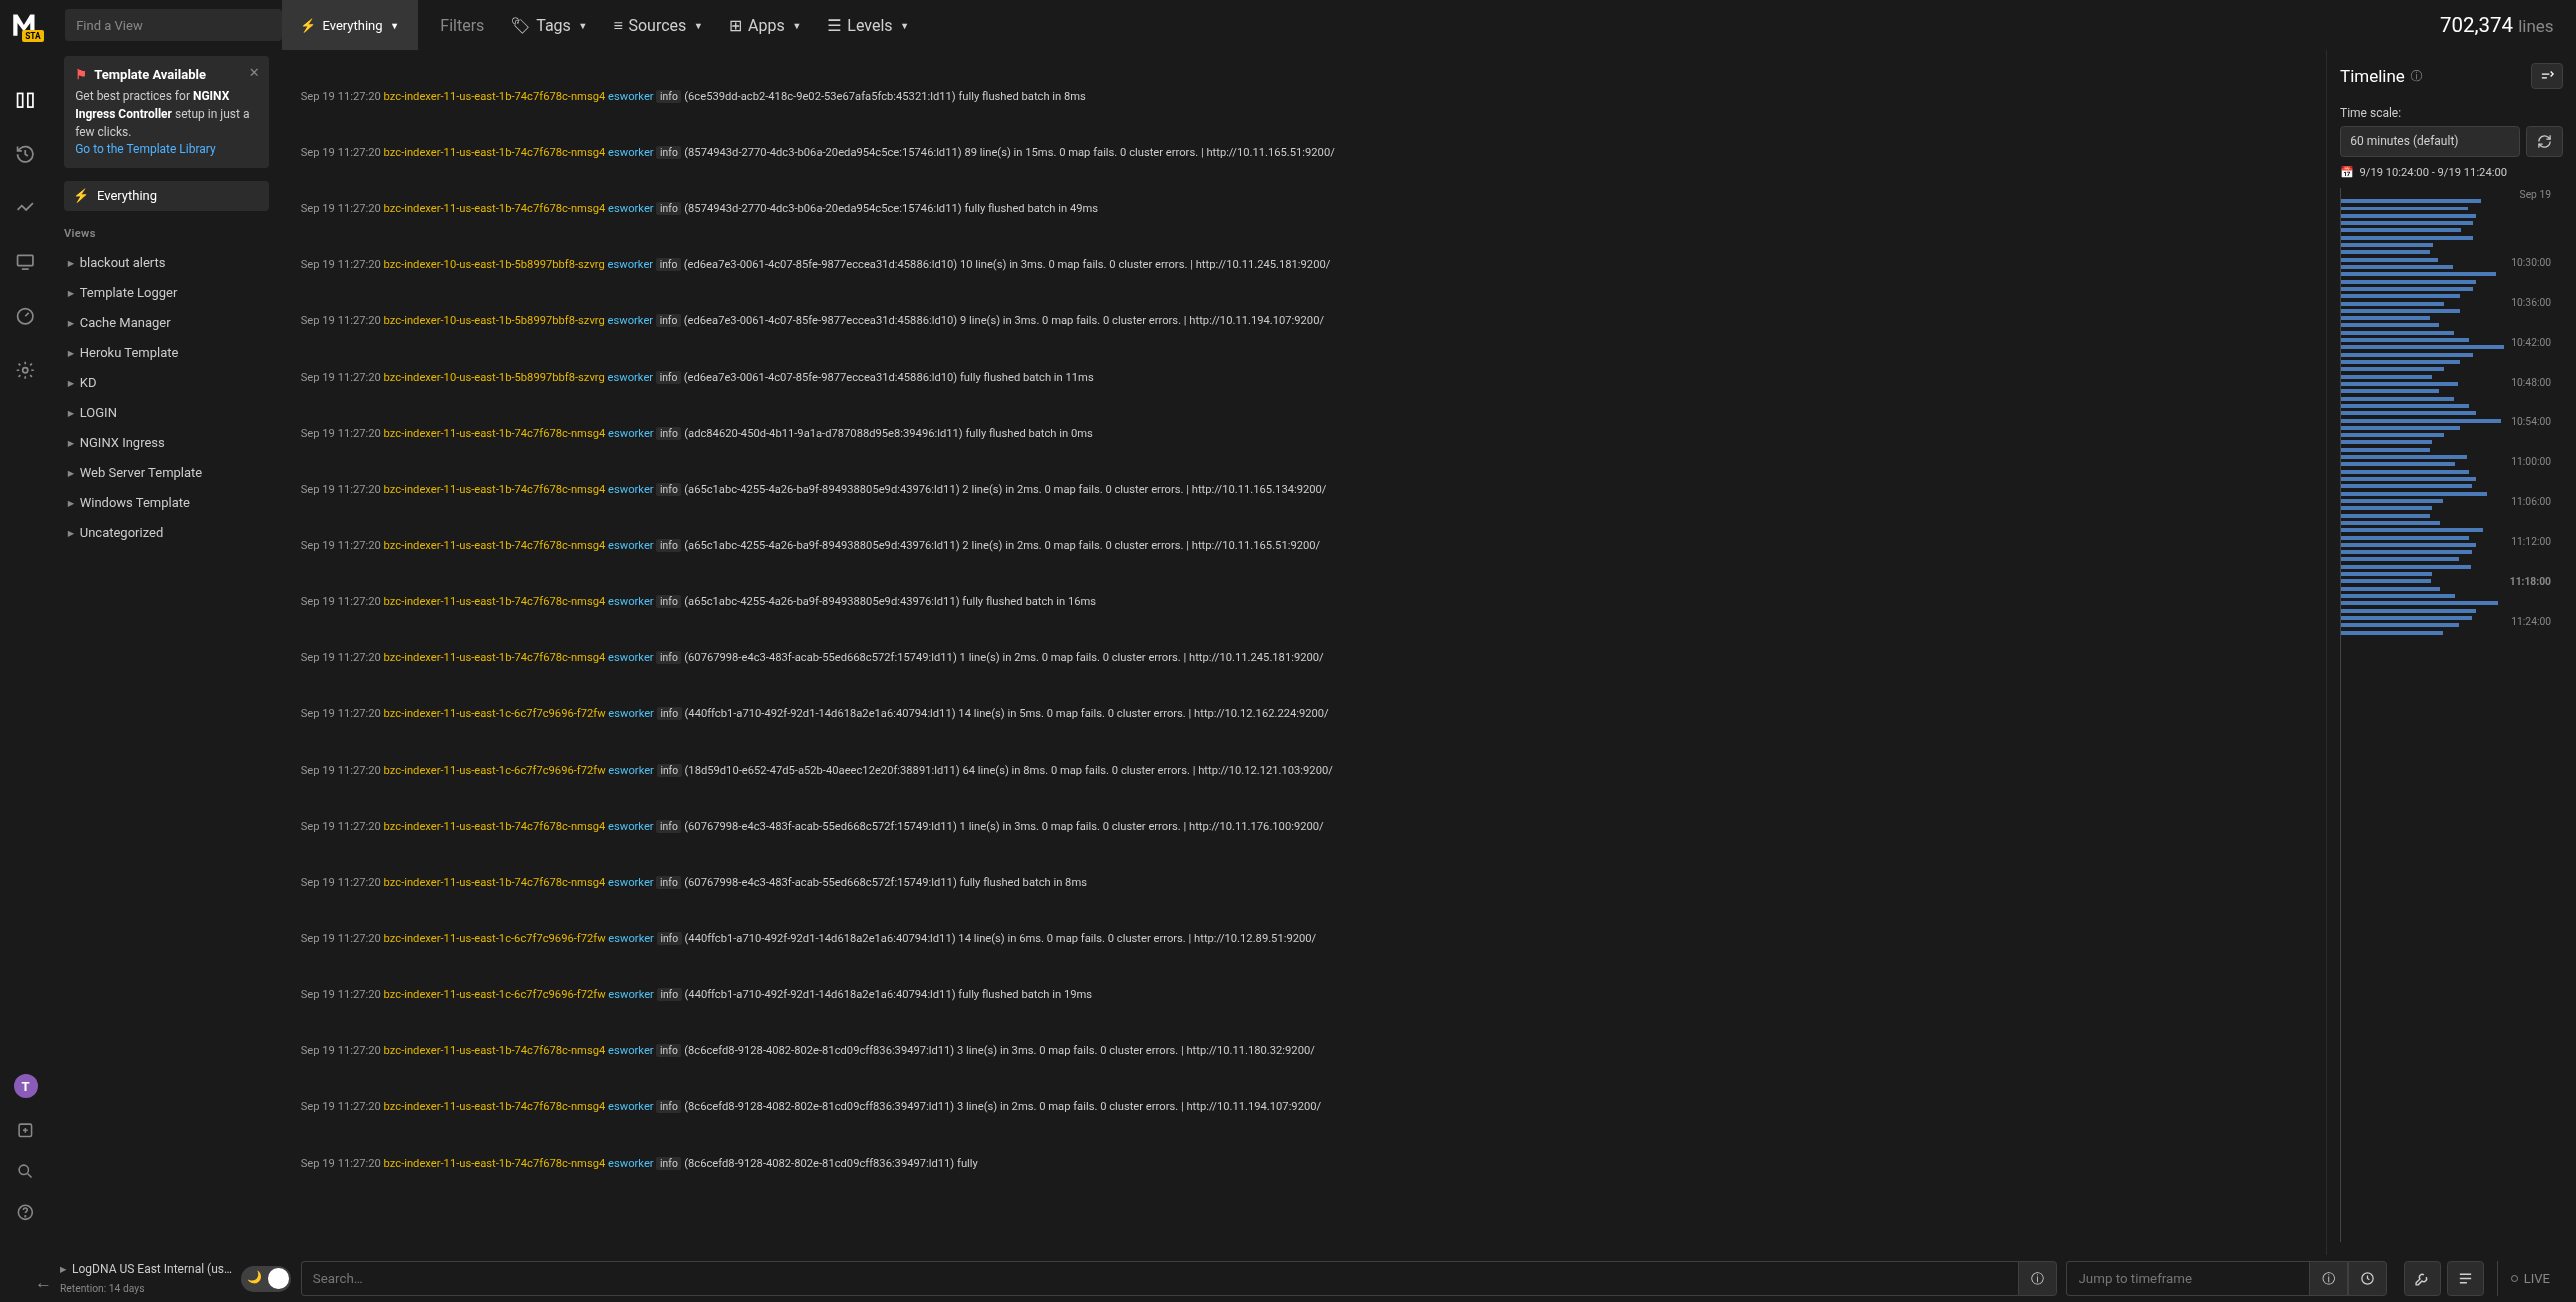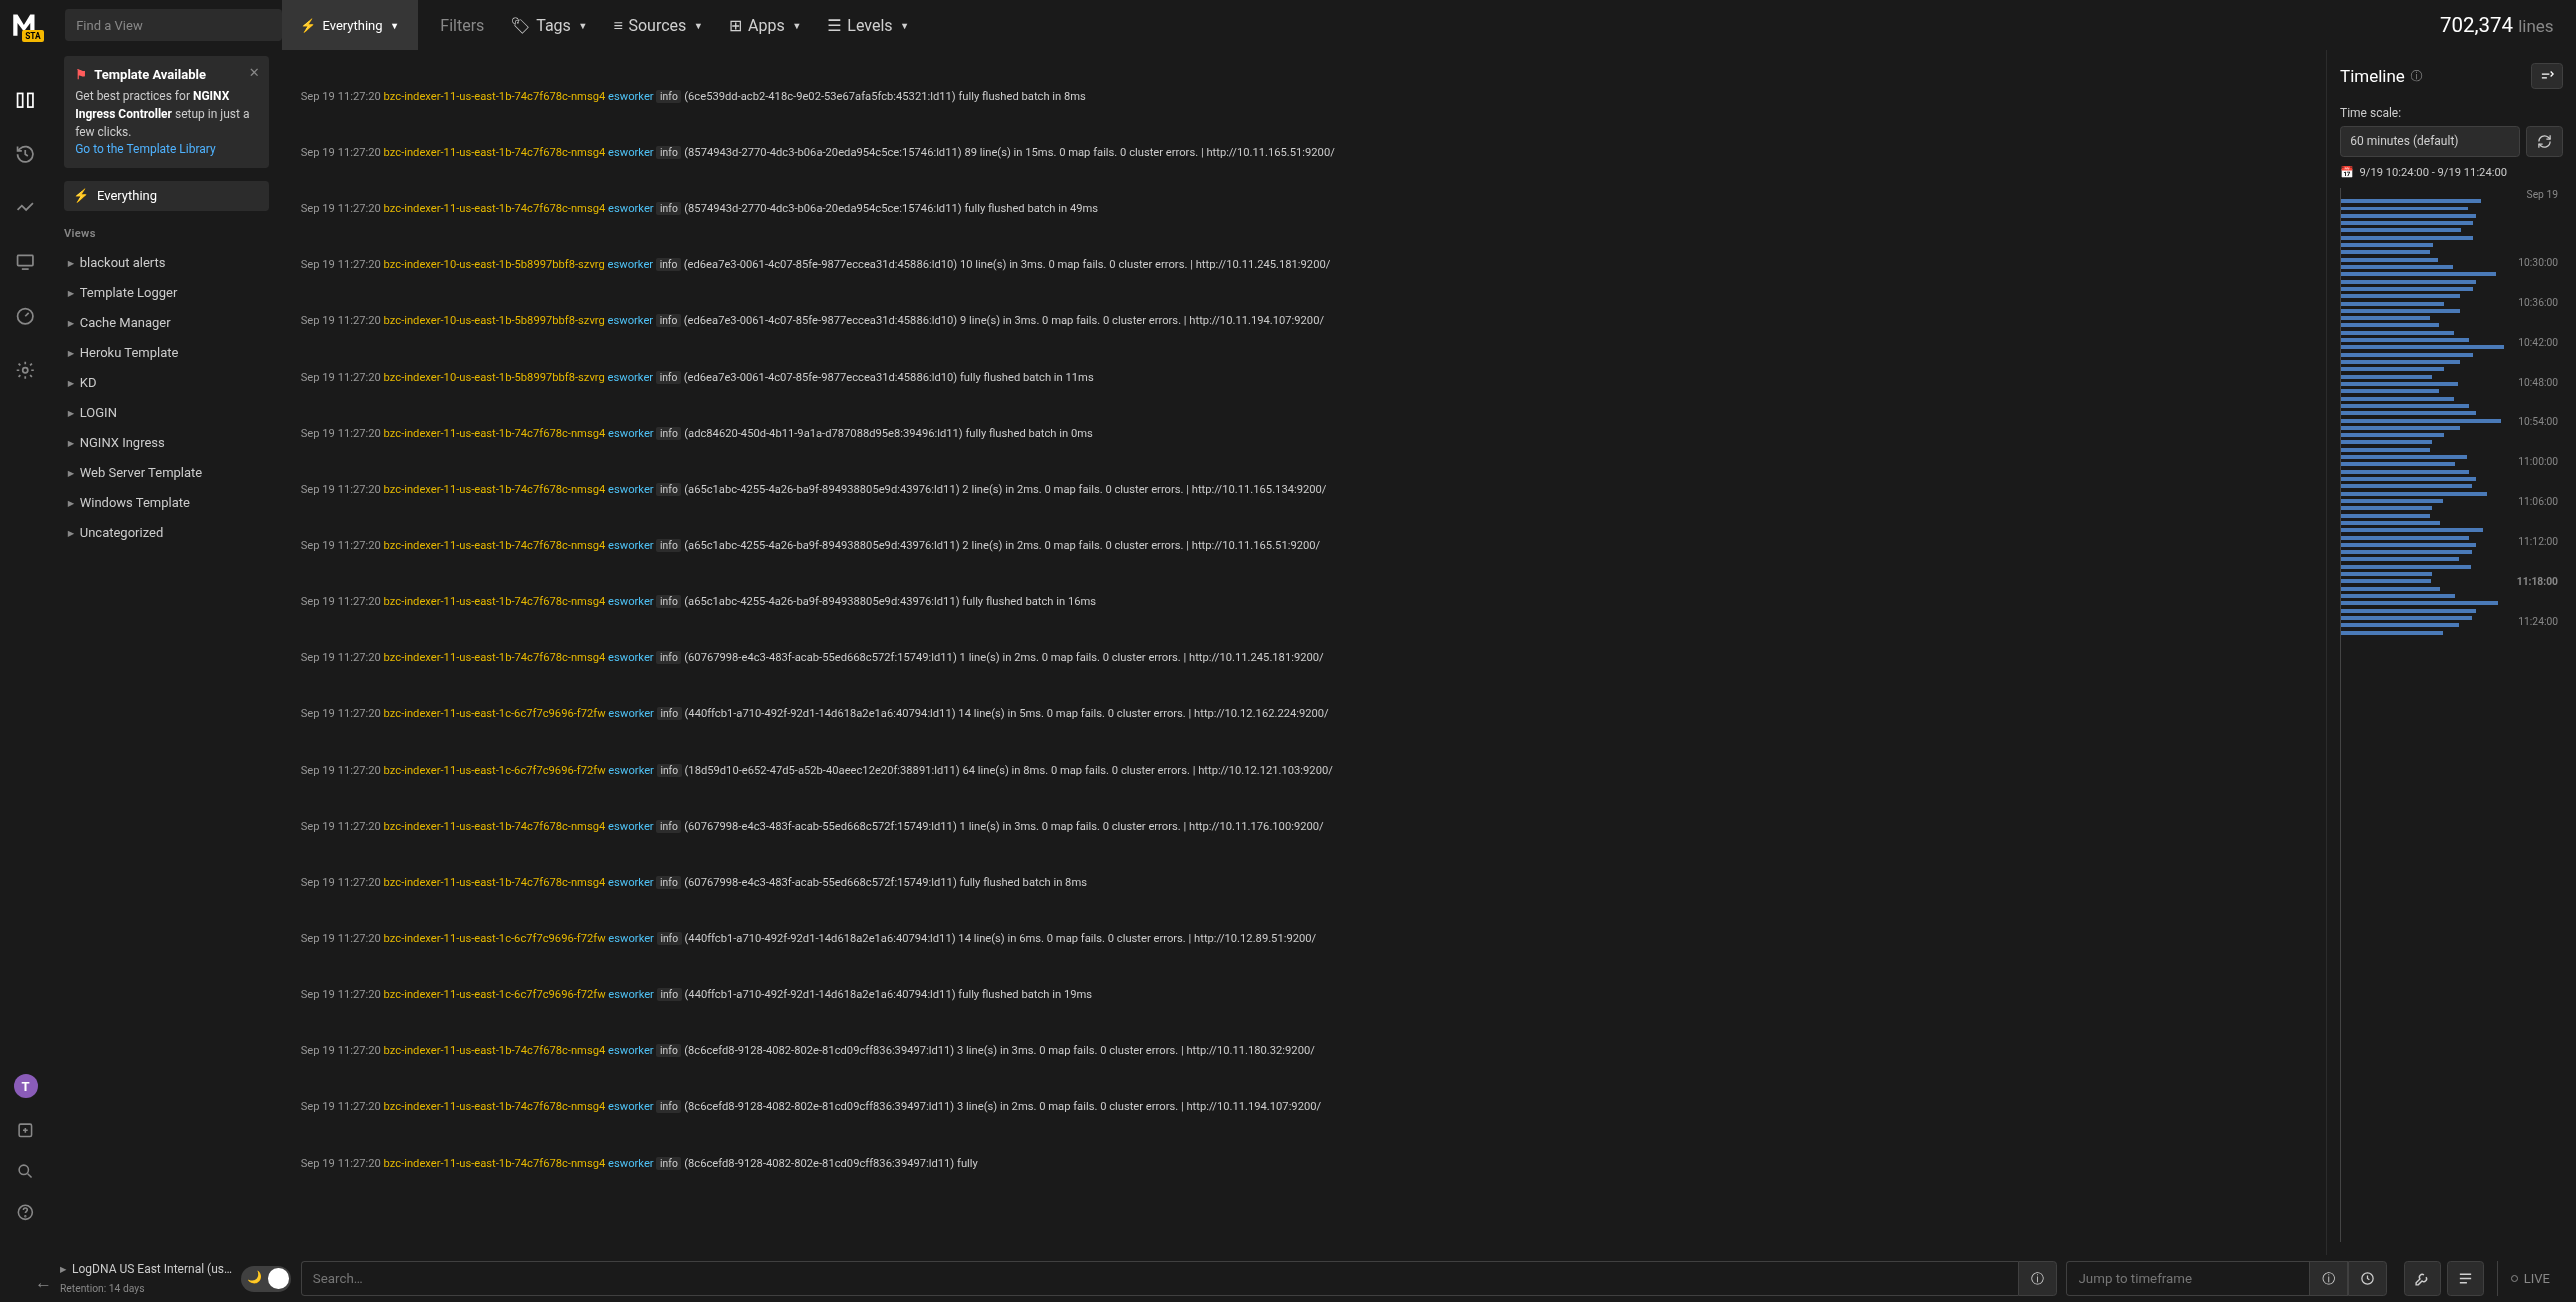--- a/index.html
+++ b/index.html
@@ -53,21 +53,21 @@
   
   .timeline { width: 250px; background: #1a1a1a; border-left: 0.9px solid #2c2c2c; padding: 13px; display: flex; flex-direction: column; }
   .timeline-header { display: flex; align-items: center; justify-content: space-between; font-size: 17px; color: #fff; margin-bottom: 17px; }
   .timeline-title { display: flex; align-items: center; gap: 5.6px; }
   .time-scale-label { font-size: 12px; color: #ccc; margin-bottom: 5.6px; }
   .time-scale-row { display: flex; gap: 5.6px; margin-bottom: 9.3px; }
   .time-scale-select { flex: 1; background: #2c2c2c; border: 0.9px solid #404040; border-radius: 3.7px; padding: 7.5px 9.3px; color: #d0d0d0; font-size: 12px; }
   .refresh-btn { width: 37px; background: #2c2c2c; border: 0.9px solid #404040; border-radius: 3.7px; display: flex; align-items: center; justify-content: center; cursor: pointer; color: #ccc; }
   .time-range { font-size: 11.2px; color: #ccc; margin-bottom: 9.3px; display: flex; align-items: center; gap: 5.6px; }
   .time-chart { flex: 1; position: relative; border-left: 0.9px solid #444; }
-  .time-chart-label { position: absolute; right: 5px; font-size: 10.3px; color: #888; margin-left: 16px; }
+  .time-chart-label { position: absolute; right: 12px; font-size: 10.3px; color: #888; margin-left: 16px; }
   .time-bar { position: absolute; left: 0; height: 3.7px; background: #4a7ab8; }
   
   .bottombar { position: fixed; bottom: 0; left: 0; right: 0; height: 47px; background: #1a1a1a; display: flex; align-items: center; padding: 0 13px; gap: 9.3px; }
   .source-chip { display: flex; align-items: flex-start; gap: 5.6px; flex-direction: column; width: 219px; padding-left: 47px; }
   .source-row { display: flex; align-items: center; gap: 5.6px; }
   .source-name { font-size: 12px; color: #ccc; }
   .retention { font-size: 10.3px; color: #888; }
   .toggle { width: 50px; height: 26px; background: #404040; border-radius: 13px; position: relative; cursor: pointer; }
   .toggle-knob { width: 20.5px; height: 20.5px; border-radius: 50%; background: #fff; position: absolute; top: 2.8px; right: 2.8px; }
   .search-input { flex: 1; height: 35px; background: #1a1a1a; border: 0.9px solid #404040; border-radius: 3.7px 0 0 3.7px; padding: 0 11.2px; color: #d0d0d0; border-right: none; }

